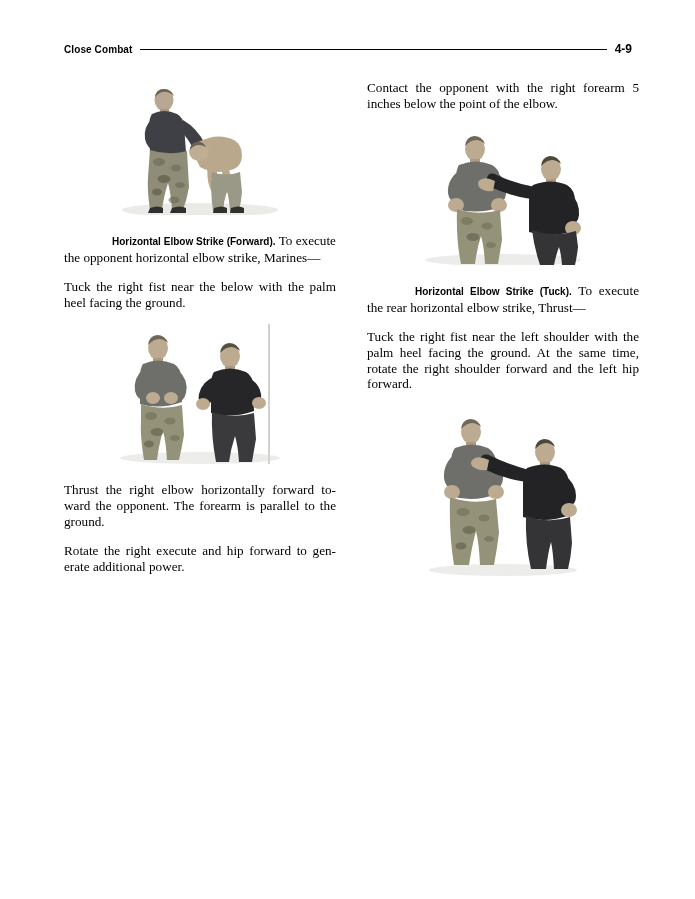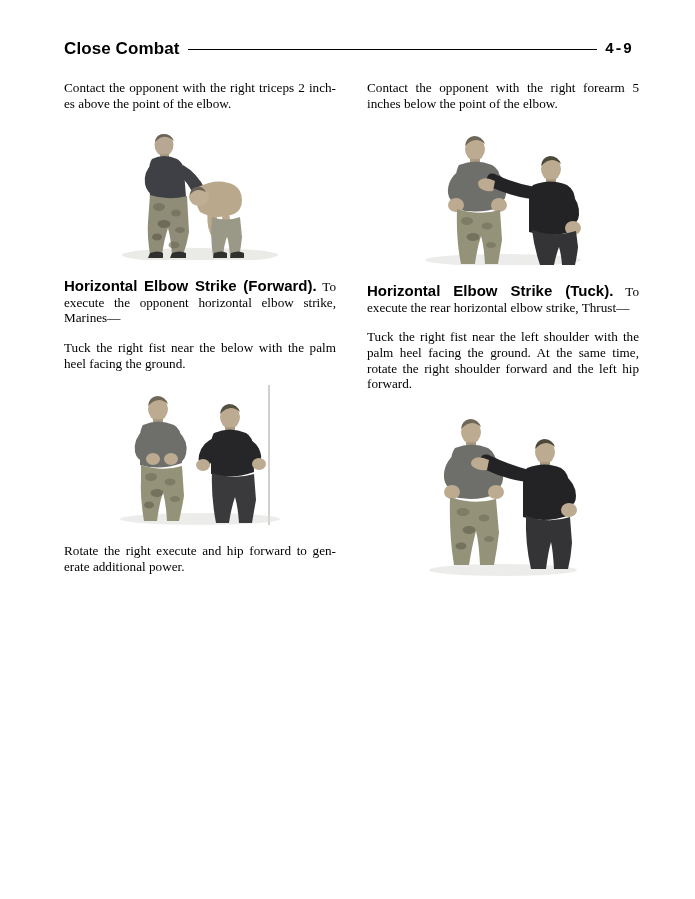--- a/index.html
+++ b/index.html
@@ -30,35 +30,35 @@
     top: 40px;
     width: 568px;
     height: 18px;
     display: flex;
     align-items: center;
     gap: 8px;
   }
   .header-title {
     font-family: "Liberation Sans", sans-serif;
     font-weight: bold;
-    font-size: 17px;
+    font-size: 10px;
     letter-spacing: 0.1px;
     white-space: nowrap;
     text-align: center;
   }
   .header-rule {
     flex: 1 1 auto;
     height: 1px;
     background: #000000;
     margin-top: 1px;
   }
   .header-page {
-    font-family: Liberation Mono, monospace;
+    font-family: Liberation Sans, sans-serif;
     font-weight: bold;
-    font-size: 15px;
+    font-size: 12px;
     white-space: nowrap;
   }
 
   
   .col {
     position: absolute;
     width: 272px;
     top: 80px;
   }
   .col-left { left: 64px; }
@@ -70,21 +70,22 @@
     margin: 0 0 14px 0;
     text-align: justify;
     text-justify: inter-word;
     -webkit-hyphens: manual;
     hyphens: manual;
   }
 
   .run-in {
     font-family: "Liberation Sans", sans-serif;
     font-weight: bold;
-    font-size: 15px;
+    font-size: 10px;
+    margin-left: 48px;
   }
 
   
   .photo {
     position: relative;
     margin: 0 auto;
     background: #ffffff;
     overflow: hidden;
   }
   .photo svg { display: block; }
@@ -95,21 +96,20 @@
 <div class="page">
 
   <div class="header">
     <span class="header-title">Close Combat</span>
     <span class="header-rule"></span>
     <span class="header-page">4-9</span>
   </div>
 
   <div class="col col-left">
 
-    <p class="body">Contact the opponent with the right triceps 2 inch-es above the point of the elbow.</p>
 
     <div class="photo" style="width:200px;height:135px;margin-bottom:18px;">
       <svg width="200" height="135" viewBox="0 0 200 135" xmlns="http://www.w3.org/2000/svg" aria-hidden="true">
         <rect x="0" y="0" width="200" height="135" fill="#ffffff"></rect>
 
         <ellipse cx="100" cy="130" rx="78" ry="7" fill="#d8d8d4" opacity="0.55"></ellipse>
 
         <g>
 
           <ellipse cx="64" cy="20" rx="9.5" ry="11" fill="#b8a893"></ellipse>
@@ -199,20 +199,21 @@
           <path d="M126 52 q-14 5 -17 18 q-2 9 5 11 q6 1 8 -6 q2 -9 8 -14z" fill="#262629"></path>
           <path d="M156 52 q13 6 15 18 q1 9 -6 10 q-6 1 -7 -6 q-2 -9 -7 -14z" fill="#262629"></path>
           <ellipse cx="113" cy="80" rx="7" ry="6" fill="#bcab90"></ellipse>
           <ellipse cx="169" cy="79" rx="7" ry="6" fill="#bcab90"></ellipse>
 
           <path d="M122 88 q22 7 42 1 l2 26 q-2 11 -4 23 l-13 0 q-1 -16 -4 -26 q-4 12 -6 26 l-13 0 q-5 -26 -4 -50z" fill="#3a3a3c"></path>
         </g>
       </svg>
     </div>
 
+    <p class="body">Thrust the right elbow horizontally forward to-ward the opponent.  The forearm is parallel to the ground.</p>
 
     <p class="body">Rotate the right execute and hip forward to gen-erate additional power.</p>
 
   </div>
 
   <div class="col col-right">
 
     <p class="body">Contact the opponent with the right forearm 5 inches below the point of the elbow.</p>
 
     <div class="photo" style="width:200px;height:140px;margin-bottom:18px;">

